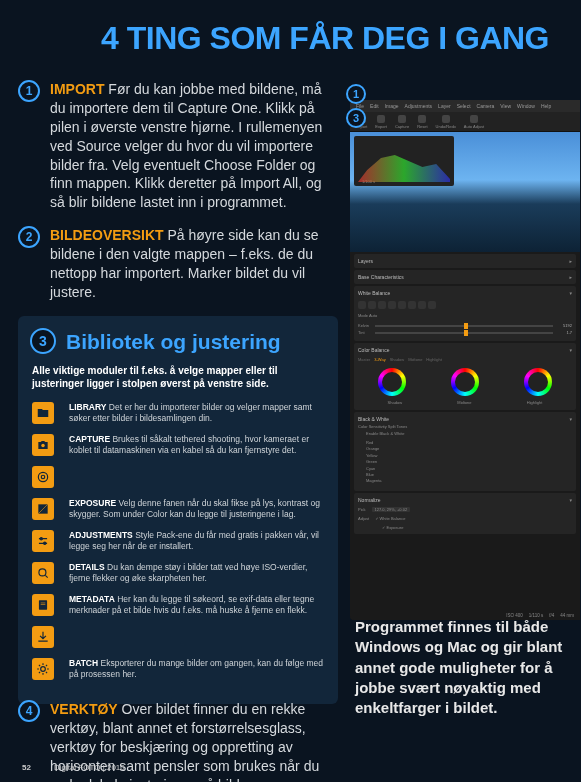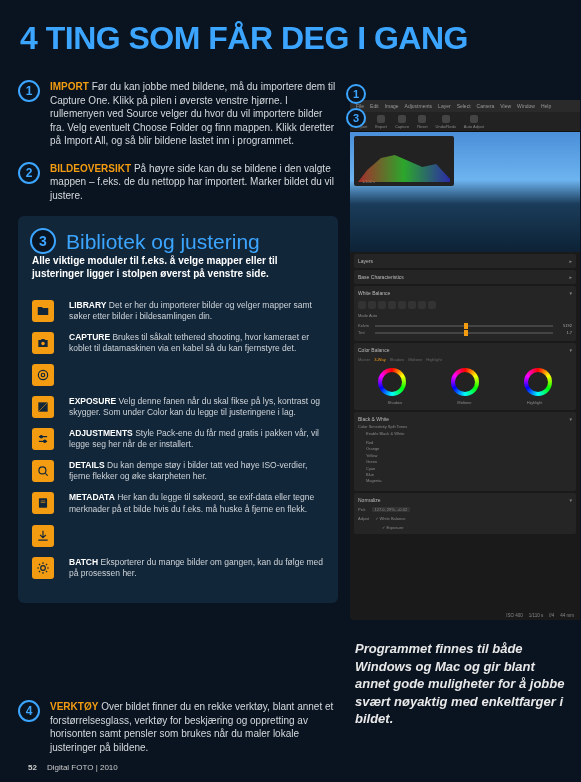--- a/index.html
+++ b/index.html
@@ -15,24 +15,24 @@
   .container {
     position: relative;
     width: 100%;
     height: 100%;
     padding: 20px 0 0 0;
   }
   .headline {
     font-size: 32px;
     font-weight: 900;
     color: #3ca5ff;
-    text-align: left;
+    text-align: right;
     letter-spacing: -0.5px;
     margin-bottom: 18px;
-    padding: 0 20px;
+    padding: 0 32px;
   }
   .left-col {
     position: absolute;
     left: 18px;
     top: 80px;
     width: 320px;
   }
   .right-col {
     position: absolute;
     left: 350px;
@@ -53,21 +53,21 @@
     border-radius: 50%;
     display: flex;
     align-items: center;
     justify-content: center;
     font-weight: 900;
     font-size: 12px;
     color: #3ca5ff;
     background: #0a1420;
   }
   .num-text {
-    font-size: 10px;
+    font-size: 14px;
     line-height: 1.35;
     color: #d5d9dd;
   }
   .num-text .lead {
     color: #f39c12;
     font-weight: 700;
     text-transform: uppercase;
   }
   .panel {
     background: #12263a;
@@ -88,28 +88,29 @@
     align-items: center;
     justify-content: center;
     font-weight: 900;
     font-size: 14px;
     color: #3ca5ff;
     background: #0a1420;
   }
   .panel-title {
     color: #3ca5ff;
     font-size: 21px;
-    font-weight: 400;
+    font-weight: 700;
     margin-left: 34px;
+    margin-bottom: 10px;
   }
   .panel-intro {
     font-size: 10px;
     font-weight: 700;
     line-height: 1.3;
-    margin-bottom: 20px;
+    margin-bottom: 12px;
     color: #fff;
   }
   .module {
     display: flex;
     gap: 15px;
     margin-bottom: 10px;
     align-items: flex-start;
   }
   .mod-icon {
     flex: none;
@@ -215,44 +216,43 @@
   .shot-badges { position:absolute; left:-4px; top:4px; z-index:10; }
   .shot-badge {
     width: 20px; height:20px; border:2px solid #3ca5ff; border-radius:50%;
     background:#0a1420; color:#3ca5ff; font-weight:900; font-size:11px;
     display:flex; align-items:center; justify-content:center; margin-bottom:4px;
   }
 
   .caption {
     position:absolute;
     left: 355px;
-    top: 640px;
+    top: 617px;
     width: 210px;
-    font-size: 13px;
-    font-style: italic;
+    font-size: 15px;
     font-weight: 700;
     line-height:1.35;
     color:#e8e8e8;
   }
   .bottom-item {
     position:absolute;
     left:18px;
     top: 700px;
     width: 320px;
     display:flex;
     gap:10px;
   }
   .footer {
     position:absolute;
-    left:28px;
+    left:22px;
     bottom:10px;
     font-size:8px;
     color:#ccc;
     display:flex;
-    gap:10px;
+    gap:23px;
     align-items:center;
   }
   .page-num { font-weight:700; }
 </style>
 </head>
 <body>
 
 <div class="container">
   <h1 class="headline">4 TING SOM FÅR DEG I GANG</h1>
 

